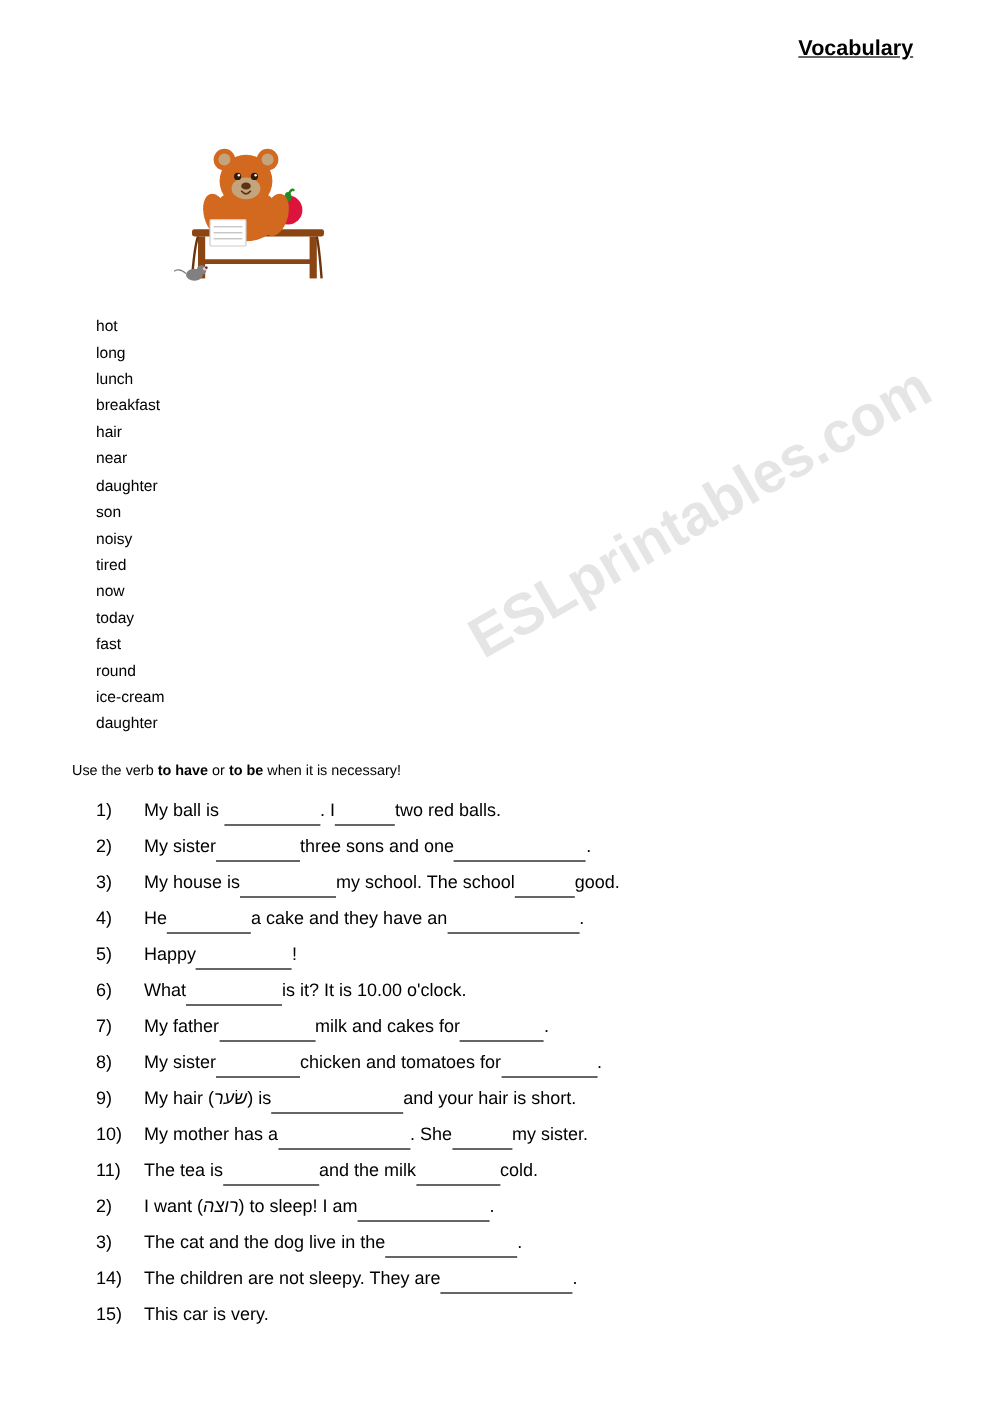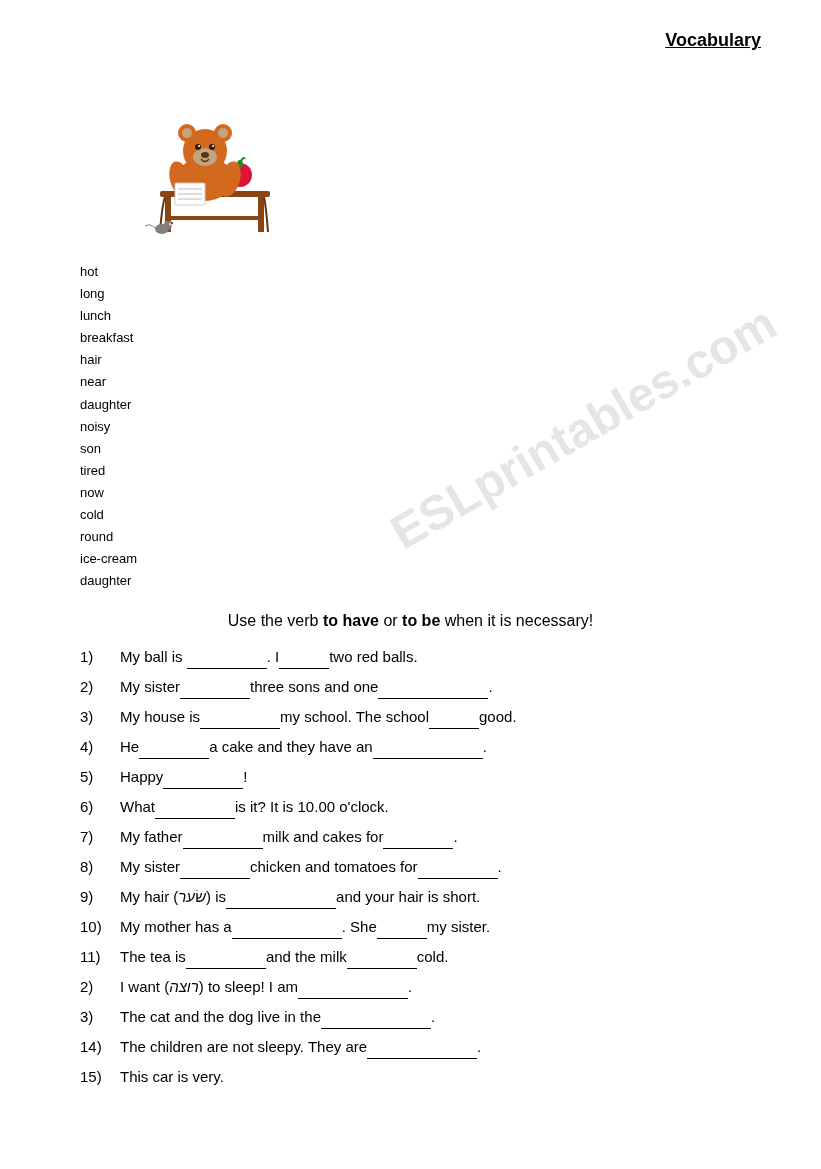--- a/index.html
+++ b/index.html
@@ -63,22 +63,21 @@
       margin-left: 20px;
       margin-bottom: 20px;
       line-height: 1.7;
     }
 
     .vocab-list li {
       font-size: 13px;
     }
 
     .instruction {
-      text-align: center;
-      font-size: 16px;
+      font-size: 12px;
       margin-bottom: 15px;
       margin-top: 10px;
     }
 
     .instruction .bold {
       font-weight: bold;
     }
 
     .exercises {
       margin-left: 20px;
@@ -202,25 +201,26 @@
   </div>
 
   <ul class="vocab-list">
     <li>hot</li>
     <li>long</li>
     <li>lunch</li>
     <li>breakfast</li>
     <li>hair</li>
     <li>near</li>
     <li>daughter</li>
+    <li>son</li>
     <li>noisy</li>
-    <li>son</li>
     <li>tired</li>
     <li>now</li>
-    <li>cold</li>
+    <li>today</li>
+    <li>fast</li>
     <li>round</li>
     <li>ice-cream</li>
     <li>daughter</li>
   </ul>
 
   <div class="instruction">
     Use the verb <span class="bold">to have</span> or <span class="bold">to be</span> when it is necessary!
   </div>
 
   <div class="exercises">

